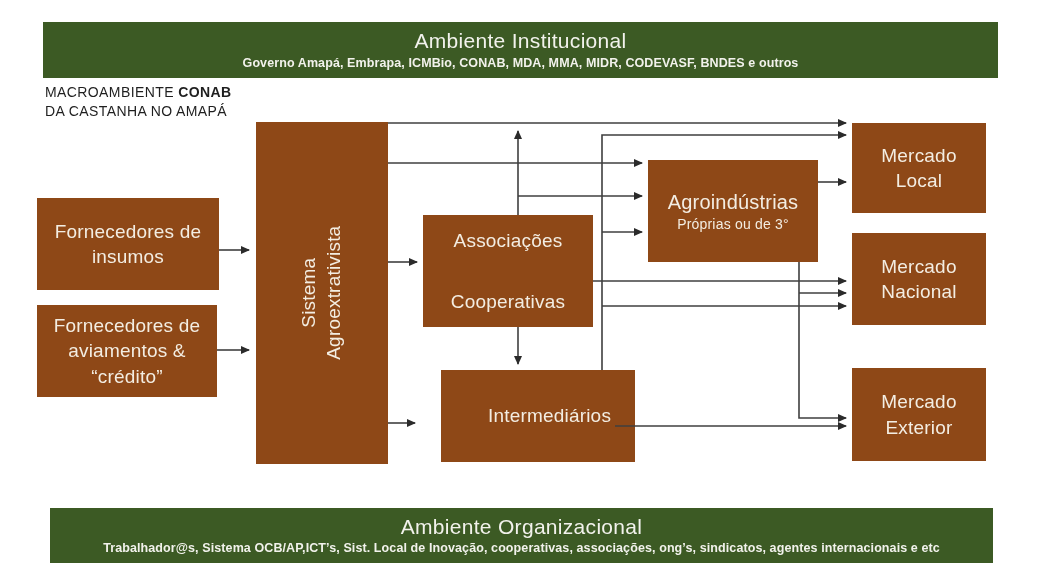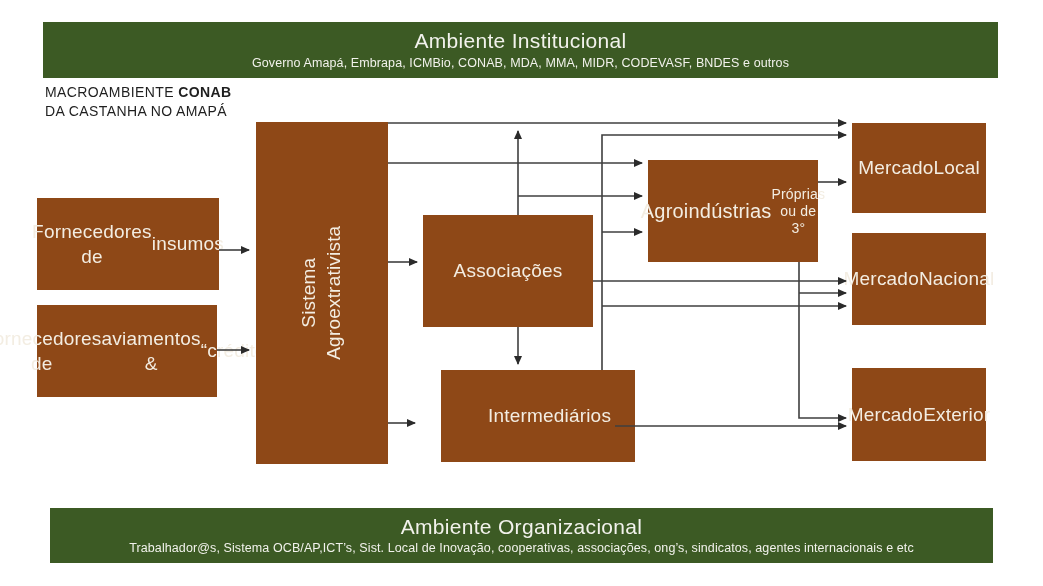--- a/index.html
+++ b/index.html
@@ -21,37 +21,37 @@
   
   .banner{
     position:absolute;
     background:var(--green);
     color:#F2F2EC;
     text-align:center;
     display:flex;flex-direction:column;justify-content:center;
     gap:2px;
   }
   .banner-title{font-size:21px;font-weight:400;letter-spacing:.3px;line-height:1.15;}
-  .banner-subtitle{font-size:12.5px;font-weight:400;letter-spacing:.1px;line-height:1.2;text-align:center;}
+  .banner-subtitle{font-size:12.5px;font-weight:700;letter-spacing:.1px;line-height:1.2;text-align:center;}
   .banner.top{left:43px;top:22px;width:955px;height:56px;}
   .banner.bottom{left:50px;top:508px;width:943px;height:55px;}
 
   
   .macro-label{
     position:absolute;left:45px;top:83px;width:230px;
     color:var(--ink);font-size:14px;line-height:1.35;letter-spacing:.4px;
   }
   .macro-label strong{font-weight:700;}
 
   
   .box{
     position:absolute;
     background:var(--brown);
     color:var(--cream);
-    display:flex;justify-content:center;align-items:center;
+    display:flex;flex-direction:column;justify-content:center;align-items:center;
     text-align:center;
     font-size:19px;line-height:1.32;letter-spacing:.2px;
   }
   .box .sub{font-size:14px;line-height:1.2;margin-top:1px;}
   .box.agro .title{font-size:20px;}
   .rotate{transform:rotate(-90deg);white-space:nowrap;text-align:center;line-height:1.3;}
 
   #b-insumos    {left:37px; top:198px;width:182px;height:92px;}
   #b-aviamentos {left:37px; top:305px;width:180px;height:92px;}
   #b-sistema    {left:256px;top:122px;width:132px;height:342px;}
@@ -99,20 +99,21 @@
 
   <div class="box" id="b-sistema">
     <div class="rotate">
       <div>Sistema</div>
       <div>Agroextrativista</div>
     </div>
   </div>
 
   <div class="box" id="b-associacoes">
     <div>Associações</div>
+    <div>Cooperativas</div>
   </div>
 
   <div class="box" id="b-intermed">
     <div>Intermediários</div>
   </div>
 
   <div class="box agro" id="b-agro">
     <div class="title">Agroindústrias</div>
     <div class="sub">Próprias ou de 3°</div>
   </div>

